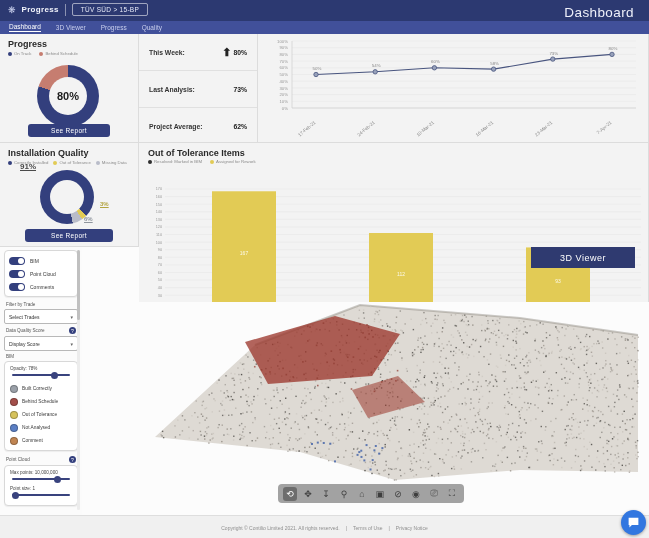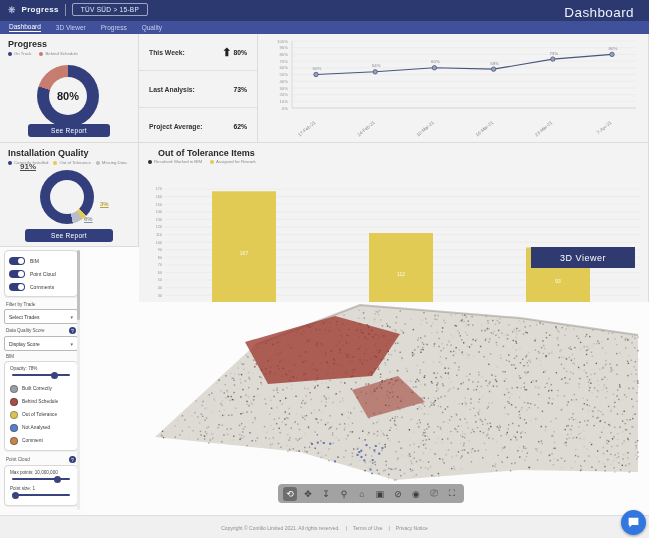--- a/index.html
+++ b/index.html
@@ -43,21 +43,21 @@
   #card-quality{left:0;top:143px;width:139px;height:104px;}
   #card-quality .ctitle{margin:5px 0 2px 8px;}
   #card-quality .legend{margin-left:8px;gap:5px;}
   #donut2{left:40px;top:27px;width:54px;height:54px;}
   #donut2 .hole{left:10px;top:10px;width:34px;height:34px;}
   .dlab{position:absolute;font-weight:bold;text-decoration:underline;}
   #q-lab0{left:20px;top:19px;font-size:8px;color:#4a4a4a;}
   #q-lab1{left:100px;top:58px;font-size:6px;color:#b3a440;}
   #q-lab2{left:84px;top:73px;font-size:6px;color:#8f959d;}
   #card-oot{left:139px;top:143px;width:510px;height:159px;border-bottom:none;}
-  #card-oot .ctitle{margin:5px 0 1px 19px;}
+  #card-oot .ctitle{margin:5px 0 1px 9px;}
   #card-oot .legend{margin-left:9px;}
   
   #viewer-canvas{position:absolute;left:74px;top:247px;width:575px;height:268px;background:#fcfcfc;}
   #cloud{position:absolute;left:8px;top:55px;}
   #vtoolbar{position:absolute;left:204px;top:237px;height:19px;background:#a2a2a2;border-radius:4px;
             display:flex;align-items:center;gap:4px;padding:0 5px;}
   .tool{width:14px;height:14px;border-radius:3px;display:flex;align-items:center;justify-content:center;
         font-size:9px;color:#3e3e3e;cursor:pointer;}
   .tool.active{background:#6d6d6d;color:#fff;}
   #viewer-banner{position:absolute;left:531px;top:247px;width:104px;height:21px;background:#2f3a70;

